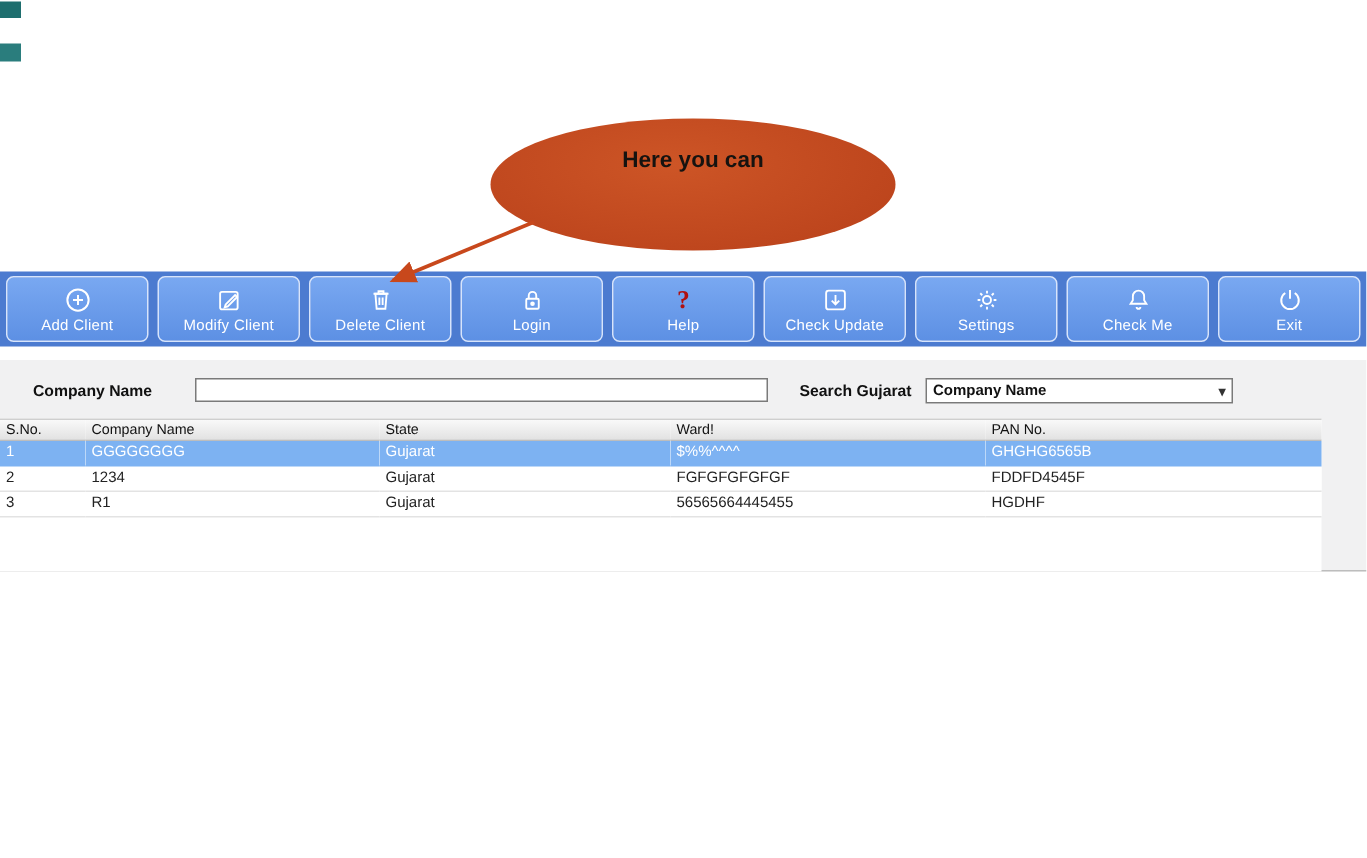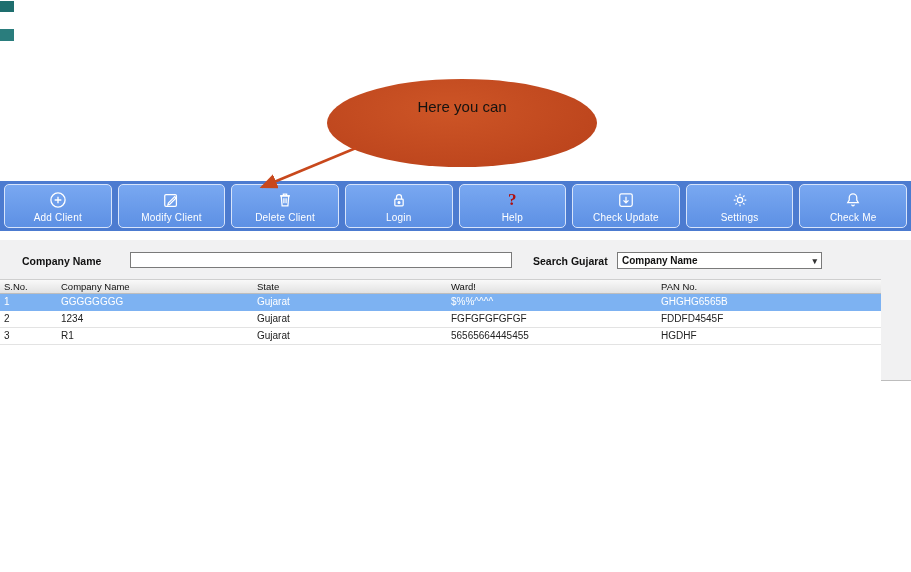--- a/index.html
+++ b/index.html
@@ -9,21 +9,21 @@
 
   
   .deco-square { position:absolute; left:0; }
   .sq1 { top:1px; width:14px; height:11px; background:#1e6e6e; }
   .sq2 { top:29px; width:14px; height:12px; background:#2a7d7d; }
 
   
   .callout { position:absolute; left:327px; top:79px; width:270px; height:88px;
              border-radius:50%; background:radial-gradient(ellipse at 45% 35%, #cd5526, #b8401a);
              text-align:center; padding-top:18px; z-index:4; overflow:hidden; }
-  .callout div { font-size:15px; font-weight:normal; color:#161310; line-height:20px; }
+  .callout div { font-size:15px; font-weight:bold; color:#161310; line-height:20px; }
   .callout-arrow { position:absolute; left:238px; top:136px; z-index:5; pointer-events:none; }
 
   
   .toolbar { position:absolute; left:0; top:181px; width:911px; height:50px;
              background:#4c7bd0; display:flex; gap:6px; padding:3px 4px; }
   .tbtn { flex:1; border:1px solid #d7e4fb; border-radius:5px;
           background:linear-gradient(180deg,#79a8f1,#5d90e4);
           display:flex; flex-direction:column; align-items:center; justify-content:center;
           gap:1px; color:#fff; cursor:pointer; }
   .tbtn .ic { height:22px; display:flex; align-items:center; justify-content:center; }
@@ -147,20 +147,29 @@
     <div class="tbtn">
       <span class="ic">
         <svg viewBox="0 0 24 24" width="20" height="20" fill="none" stroke="#fff" stroke-width="1.5">
           <path d="M12 4.5a4.5 4.5 0 0 1 4.5 4.5v3.2l1.8 2.8H5.7l1.8-2.8V9A4.5 4.5 0 0 1 12 4.5z"></path>
           <path d="M10.5 17.5a1.5 1.5 0 0 0 3 0"></path>
         </svg>
       </span>
       <span class="lab">Check Me</span>
     </div>
 
+    <div class="tbtn">
+      <span class="ic">
+        <svg viewBox="0 0 24 24" width="20" height="20" fill="none" stroke="#fff" stroke-width="1.6">
+          <path d="M12 4v7"></path>
+            <path d="M8.2 6.4a7 7 0 1 0 7.6 0"></path>
+        </svg>
+      </span>
+      <span class="lab">Exit</span>
+    </div>
 
   </div>
 
   <div class="panel">
 
     <span class="lbl company-lbl">Company Name</span>
     <input class="search-input" type="text" value="" style="">
     <span class="lbl criteria-lbl">Search Gujarat</span>
     <div class="dropdown">
       <span>Company Name</span>

